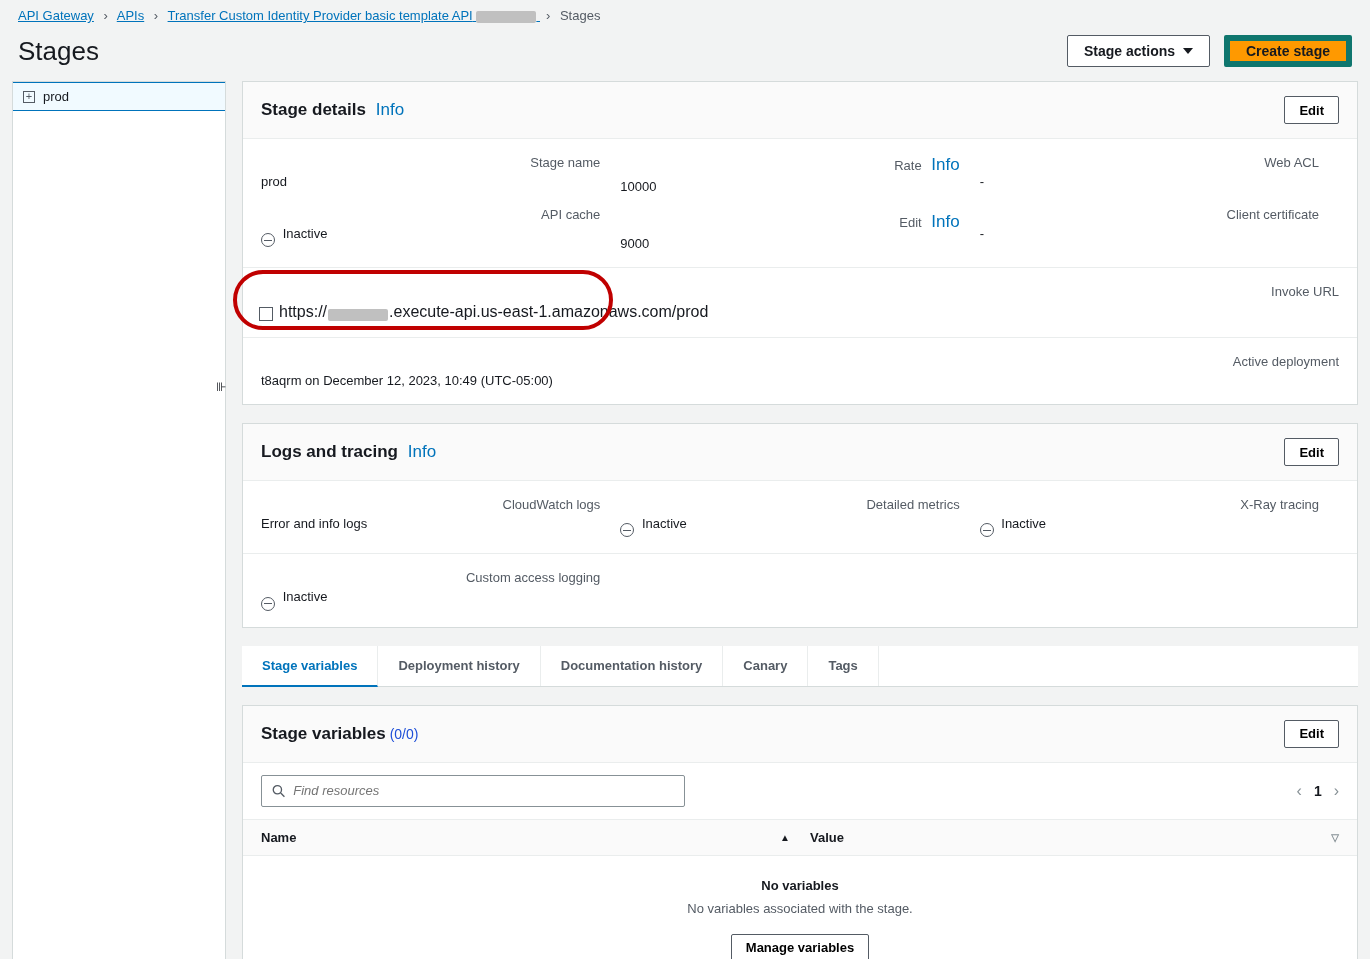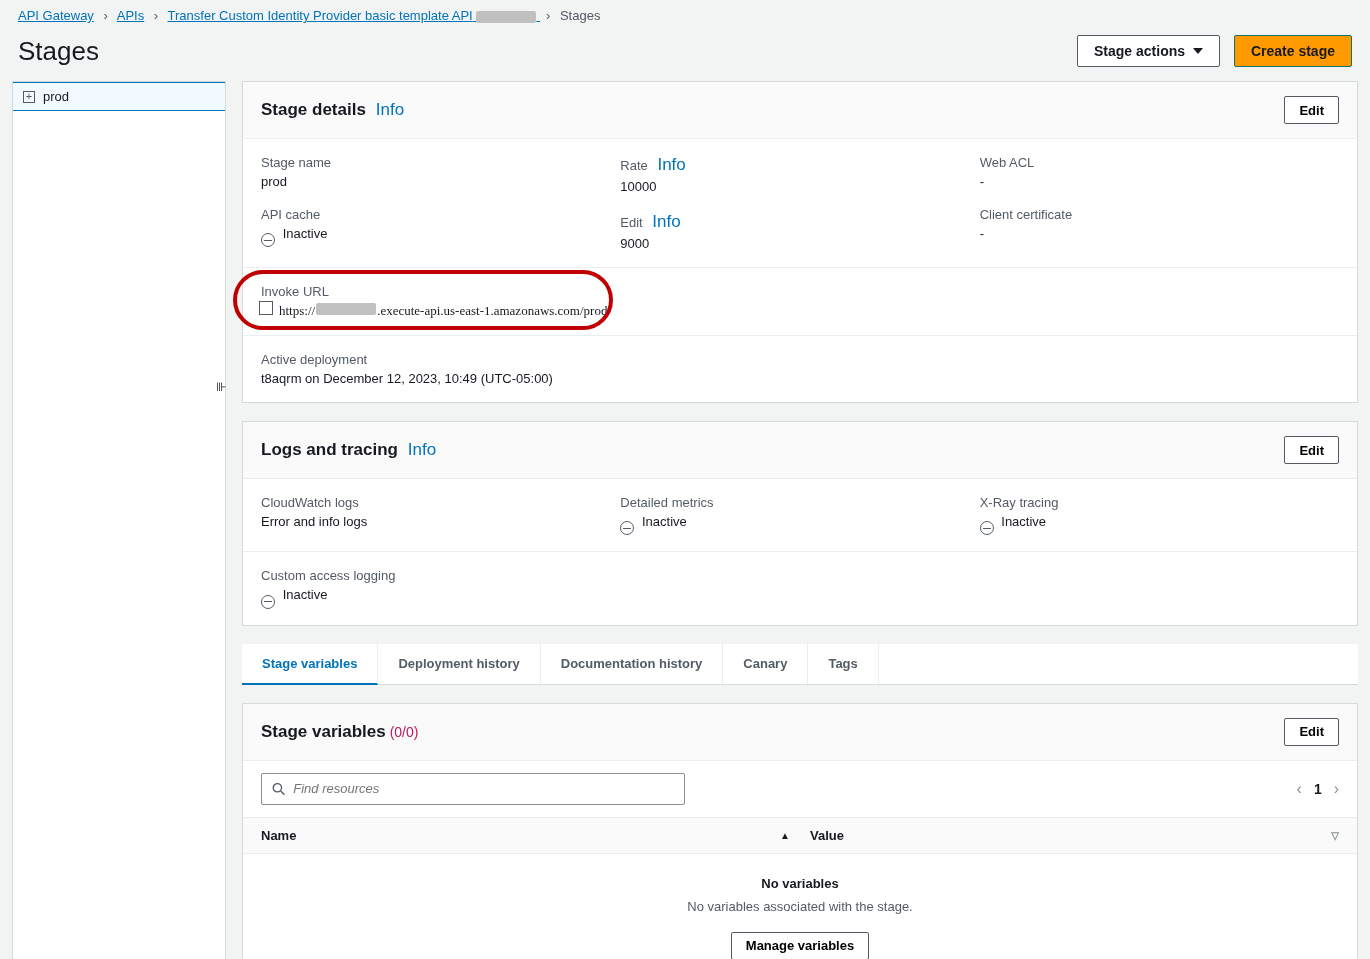--- a/index.html
+++ b/index.html
@@ -34,21 +34,21 @@
   .btn {
     display:inline-flex; align-items:center; justify-content:center;
     height: 32px; padding: 0 16px;
     border-radius: 2px; font-size: 14px; cursor: pointer;
     font-weight: 700;
   }
   .btn-outline {
     background:#fff; border:1px solid #545b64; color:#16191f;
   }
   .btn-primary {
-    background:#ff9900; border:1px solid #0f766e; color:#16191f;
+    background:#ff9900; border:6px solid #0f766e; color:#16191f;
   }
   .btn-small {
     height: 28px; padding: 0 14px; font-size: 13px; font-weight:700;
     background:#fff; border:1px solid #545b64; border-radius:2px; cursor:pointer;
   }
   .caret-down {
     display:inline-block; margin-left:8px; width:0; height:0;
     border-left:5px solid transparent;
     border-right:5px solid transparent;
     border-top:6px solid #16191f;
@@ -90,21 +90,21 @@
   .panel-head .title {
     font-size:17px; font-weight:700;
   }
   .info-link { font-size:17px; color:#0073bb; margin-left:6px; font-weight:400; }
 
   .grid3 {
     display:grid; grid-template-columns: 1fr 1fr 1fr;
     padding: 16px 18px;
   }
   .grid3 .cell { padding-right:20px; }
-  .label { font-size:13px; color:#545b64; margin-bottom:4px; }
+  .label { font-size:13px; color:#545b64; margin-bottom:4px;text-align:right; }
   .value { font-size:13px; color:#16191f; }
   .section-divider { border-top:1px solid #eaeded; }
 
   .inactive-icon {
     display:inline-flex; align-items:center; justify-content:center;
     width:14px; height:14px;
     border:1.5px solid #545b64; border-radius:50%;
     margin-right:4px; vertical-align:-3px;
   }
   .inactive-icon::after {
@@ -125,21 +125,21 @@
     position:relative;
   }
   .highlight-oval {
     position:absolute;
     left: -10px; top: 2px;
     width: 380px; height: 60px;
     border: 4px solid #c00000;
     border-radius: 30px;
     pointer-events:none;
   }
-  .url-line { font-size:13px; color:#16191f; display:flex; align-items:flex-start;font-family:Liberation Serif, serif; }
+  .url-line { font-size:16px; color:#16191f; display:flex; align-items:flex-end; }
   .url-redact {
     display:inline-block; width:60px; height:12px;
     background:#c0c0c0; border-radius:2px; margin:0 1px;
   }
 
   .deploy-box {
     padding: 16px 18px;
     border-top:1px solid #eaeded;
   }
 
@@ -154,21 +154,21 @@
   }
   .tab.active { color:#0073bb; border-bottom:2px solid #0073bb; margin-bottom:-1px; }
 
   .var-head {
     display:flex; align-items:center; justify-content:space-between;
     padding:14px 18px;
     background:#fafafa;
     border-bottom: 1px solid #eaeded;
   }
   .var-head .title { font-size:17px; font-weight:700; }
-  .var-head .count { color:#be185d; font-weight:400; }
+  .var-head .count { color:#1d4ed8; font-weight:400; }
 
   .search-row {
     display:flex; align-items:center; justify-content:space-between;
     padding: 12px 18px;
   }
   .search-box {
     display:flex; align-items:center; gap:8px;
     border:1px solid #879196; border-radius:2px;
     padding: 4px 10px; width: 424px; height:32px;
   }

